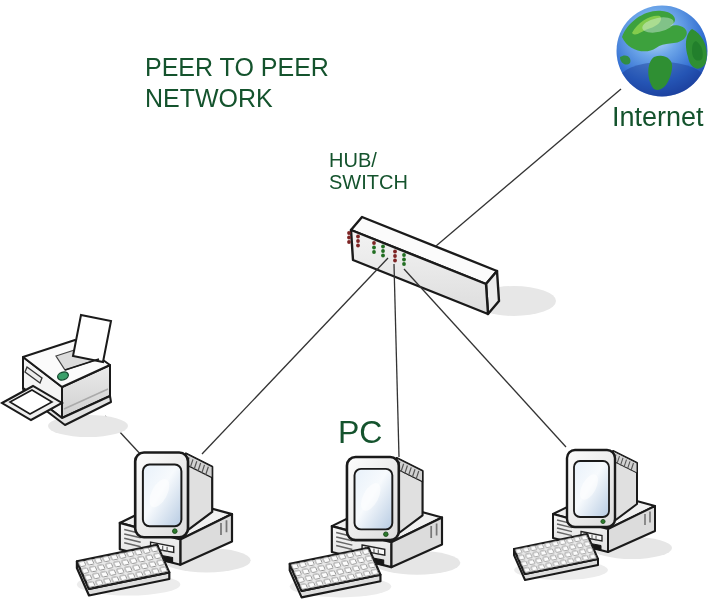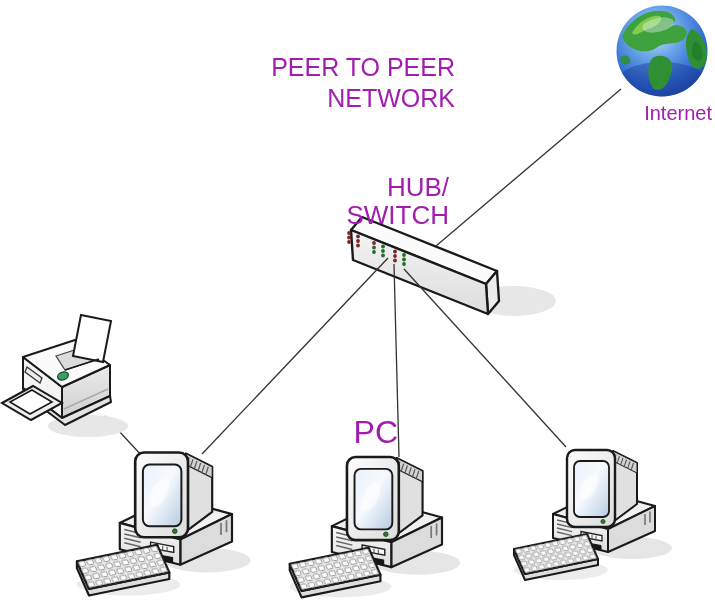--- a/index.html
+++ b/index.html
@@ -2,27 +2,27 @@
 <html><head>
 <meta charset="utf-8">
 <style>
   html,body{margin:0;padding:0;background:#ffffff;}
   .stage{
     position:relative;width:715px;height:601px;background:#ffffff;
     font-family:"Liberation Sans",sans-serif;overflow:hidden;
   }
   .stage svg{position:absolute;left:0;top:0;}
   .lbl{
-    position:absolute;color:#a21caf;text-align:right;
+    position:absolute;color:#14532d;text-align:left;
     white-space:pre-line;line-height:1.2;
   }
   #title{left:145px;top:52px;width:310px;font-size:25px;line-height:31px;}
-  #hubLabel{left:329px;top:173px;width:120px;font-size:26px;line-height:28px;}
+  #hubLabel{left:329px;top:149px;width:120px;font-size:20px;line-height:22px;}
   #pcLabel{left:338px;top:413px;width:60px;font-size:32px;}
-  #internetLabel{left:612px;top:101px;width:100px;font-size:20px;}
+  #internetLabel{left:612px;top:101px;width:100px;font-size:27px;}
 </style>
 </head>
 <body>
 
 <div class="stage">
 
 <svg width="715" height="601" viewBox="0 0 715 601">
   <defs>
     <linearGradient id="bezelGrad" x1="0" y1="0" x2="1" y2="1">
       <stop offset="0" stop-color="#fdfdfd"></stop>

